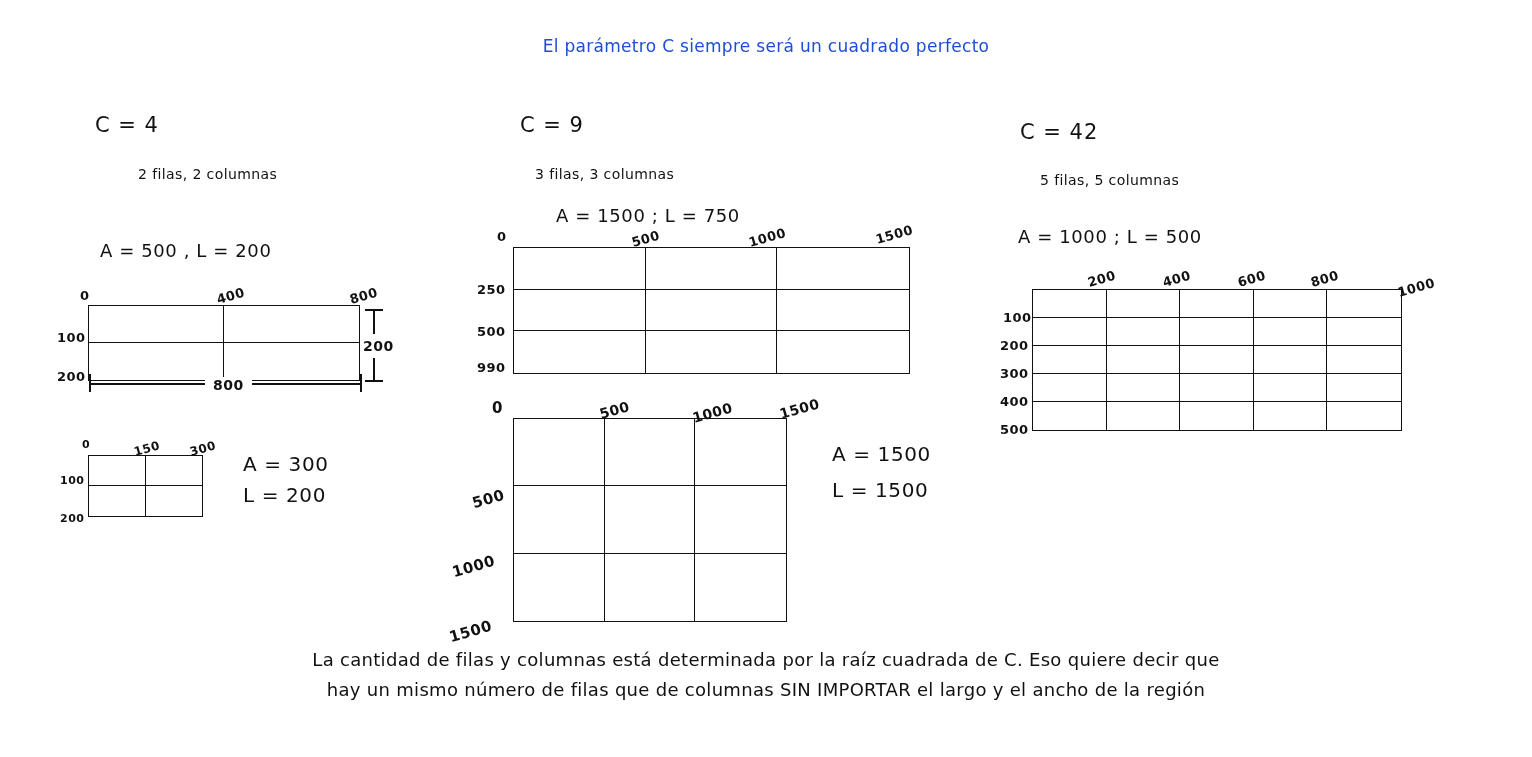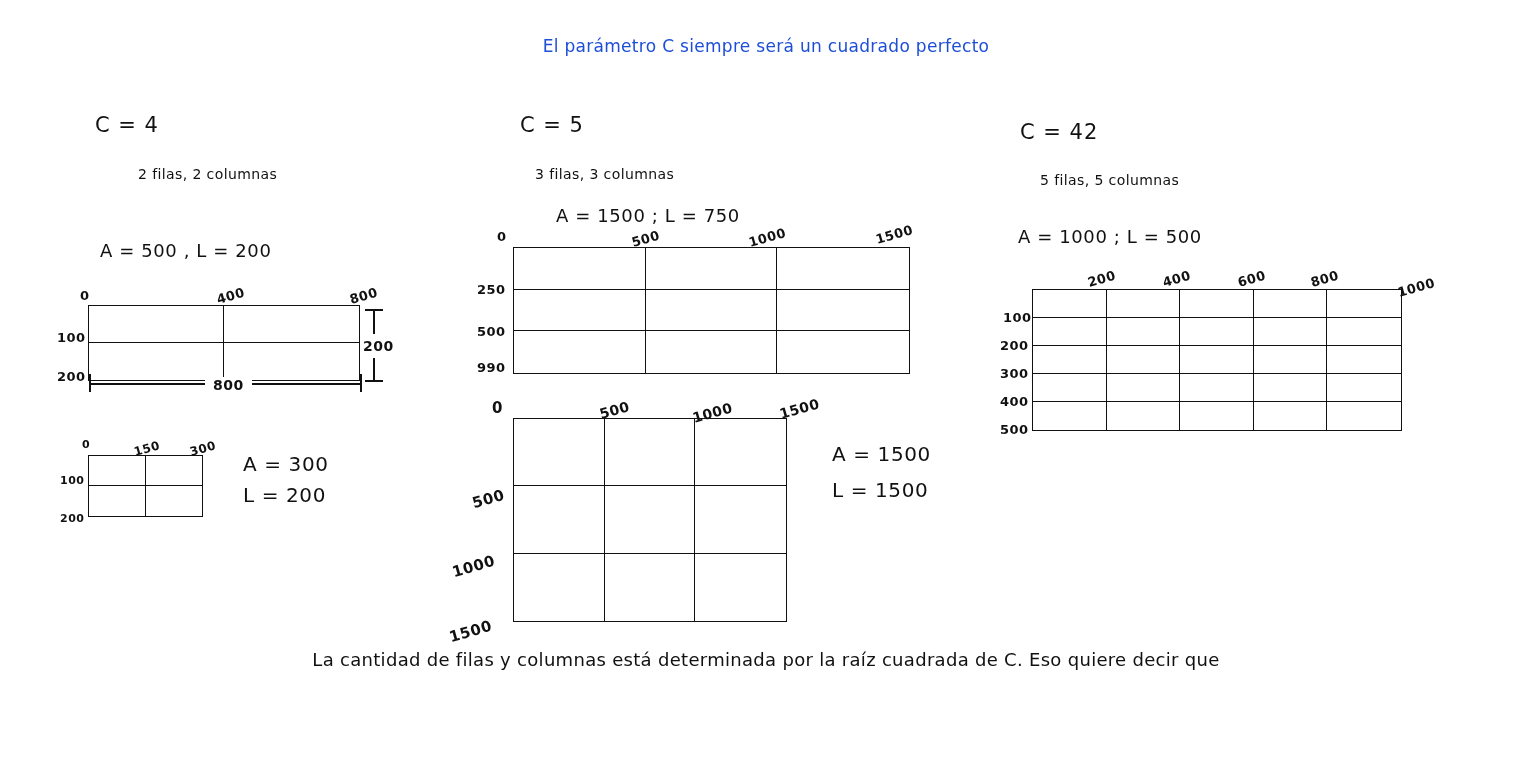--- a/index.html
+++ b/index.html
@@ -135,21 +135,21 @@
 </div>
 <div class="abs tick" style="left:82px; top:438px; font-size:11px;">0</div>
 <div class="abs tick rot" style="left:136px; top:445px; font-size:12px;">150</div>
 <div class="abs tick rot" style="left:192px; top:445px; font-size:12px;">300</div>
 <div class="abs tick" style="left:60px; top:474px; font-size:11px;">100</div>
 <div class="abs tick" style="left:60px; top:512px; font-size:11px;">200</div>
 
 <div class="abs formula-lg" style="left:243px; top:452px;">A = 300</div>
 <div class="abs formula-lg" style="left:243px; top:483px;text-align:right;">L = 200</div>
 
-<div class="abs case-title" style="left:520px; top:113px;">C = 5</div>
+<div class="abs case-title" style="left:520px; top:113px;">C = 9</div>
 <div class="abs case-sub" style="left:535px; top:166px;">3 filas, 3 columnas</div>
 
 <div class="abs formula" style="left:556px; top:205px;">A = 1500 ;  L = 750</div>
 
 <div class="grid" style="left:513px; top:247px; width:397px; height:127px; grid-template-columns:repeat(3,1fr); grid-template-rows:repeat(3,1fr);">
   <div></div>
   <div></div>
   <div class="last-col"></div>
   <div></div>
   <div></div>
@@ -227,13 +227,14 @@
 <div class="abs tick rot" style="left:1400px; top:285px;">1000</div>
 
 <div class="abs tick" style="left:1003px; top:310px;">100</div>
 <div class="abs tick" style="left:1000px; top:338px;">200</div>
 <div class="abs tick" style="left:1000px; top:366px;">300</div>
 <div class="abs tick" style="left:1000px; top:394px;">400</div>
 <div class="abs tick" style="left:1000px; top:422px;">500</div>
 
 <div class="abs caption-bottom">
   <div>La cantidad de filas y columnas está determinada por la raíz cuadrada de C. Eso quiere decir que</div>
+  <div>hay un mismo número de filas que de columnas SIN IMPORTAR el largo y el ancho de la región</div>
 </div>
 
 </body></html>

